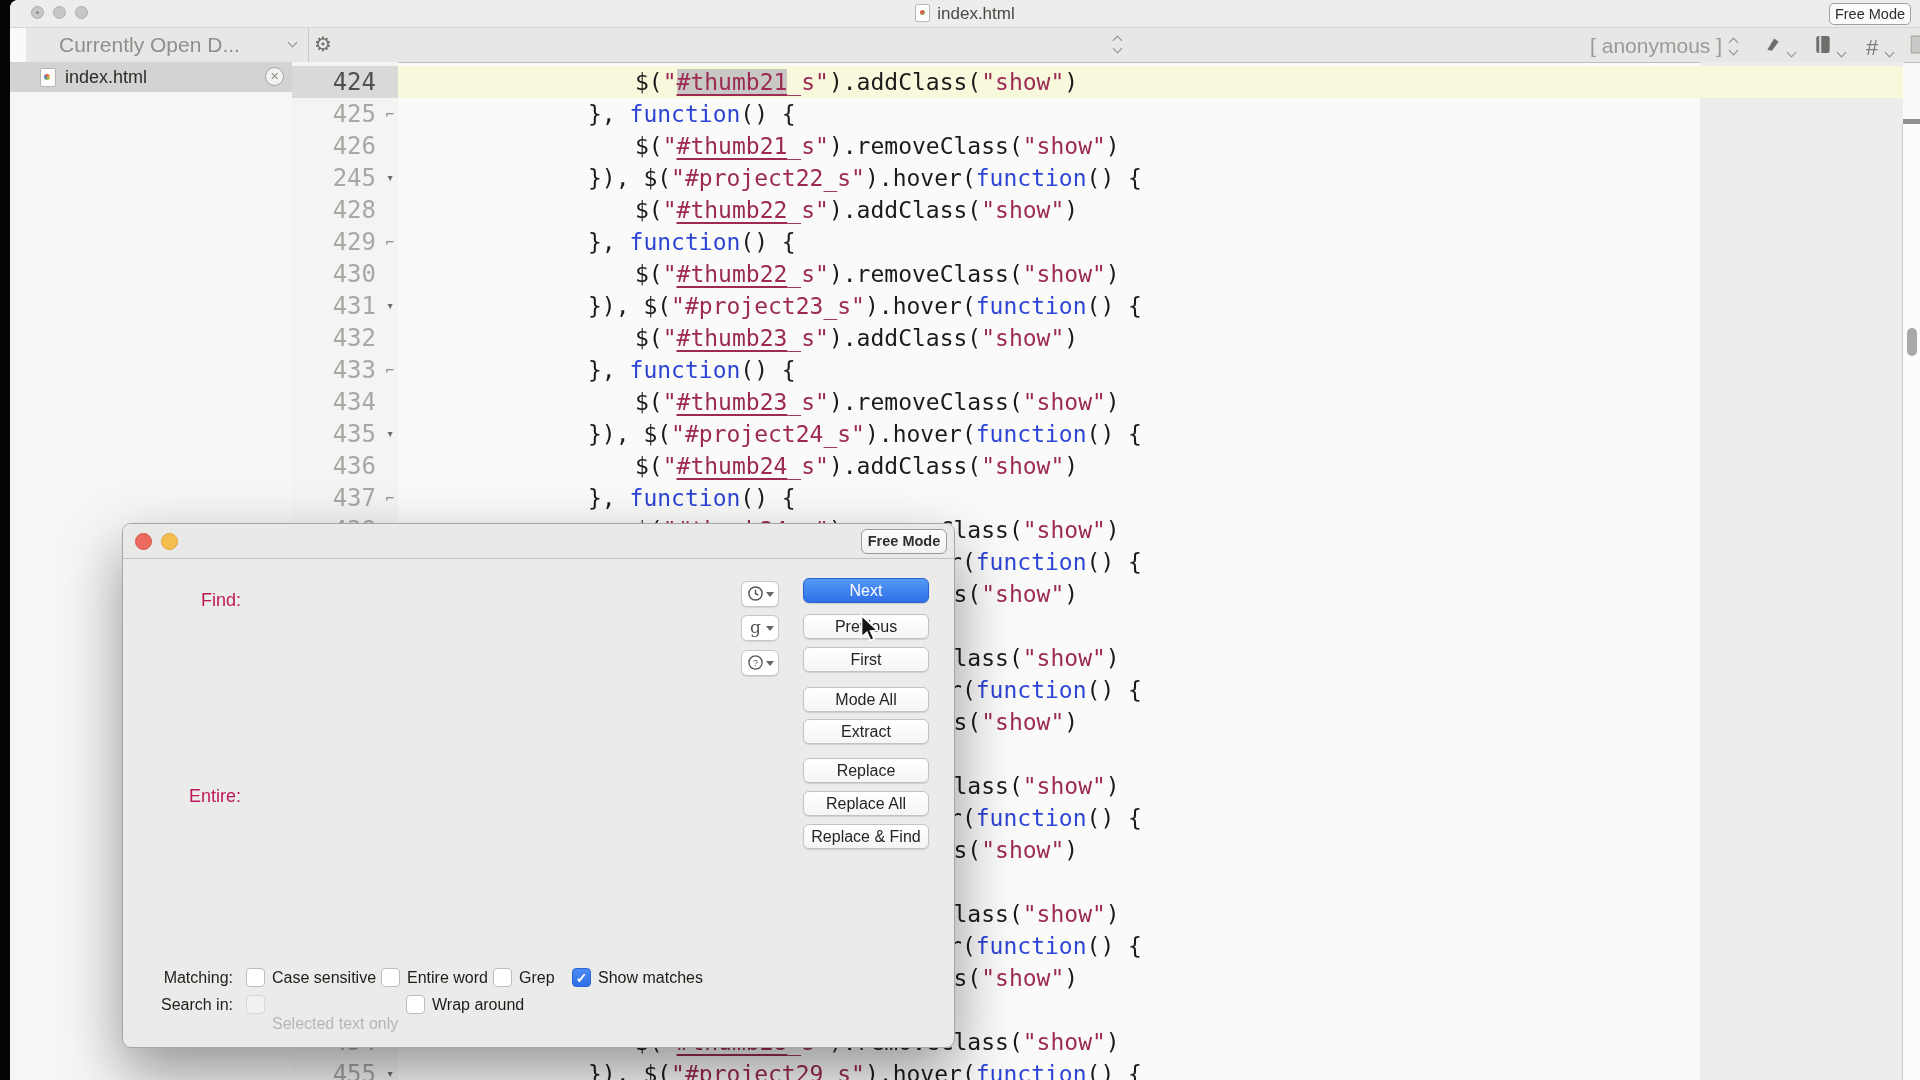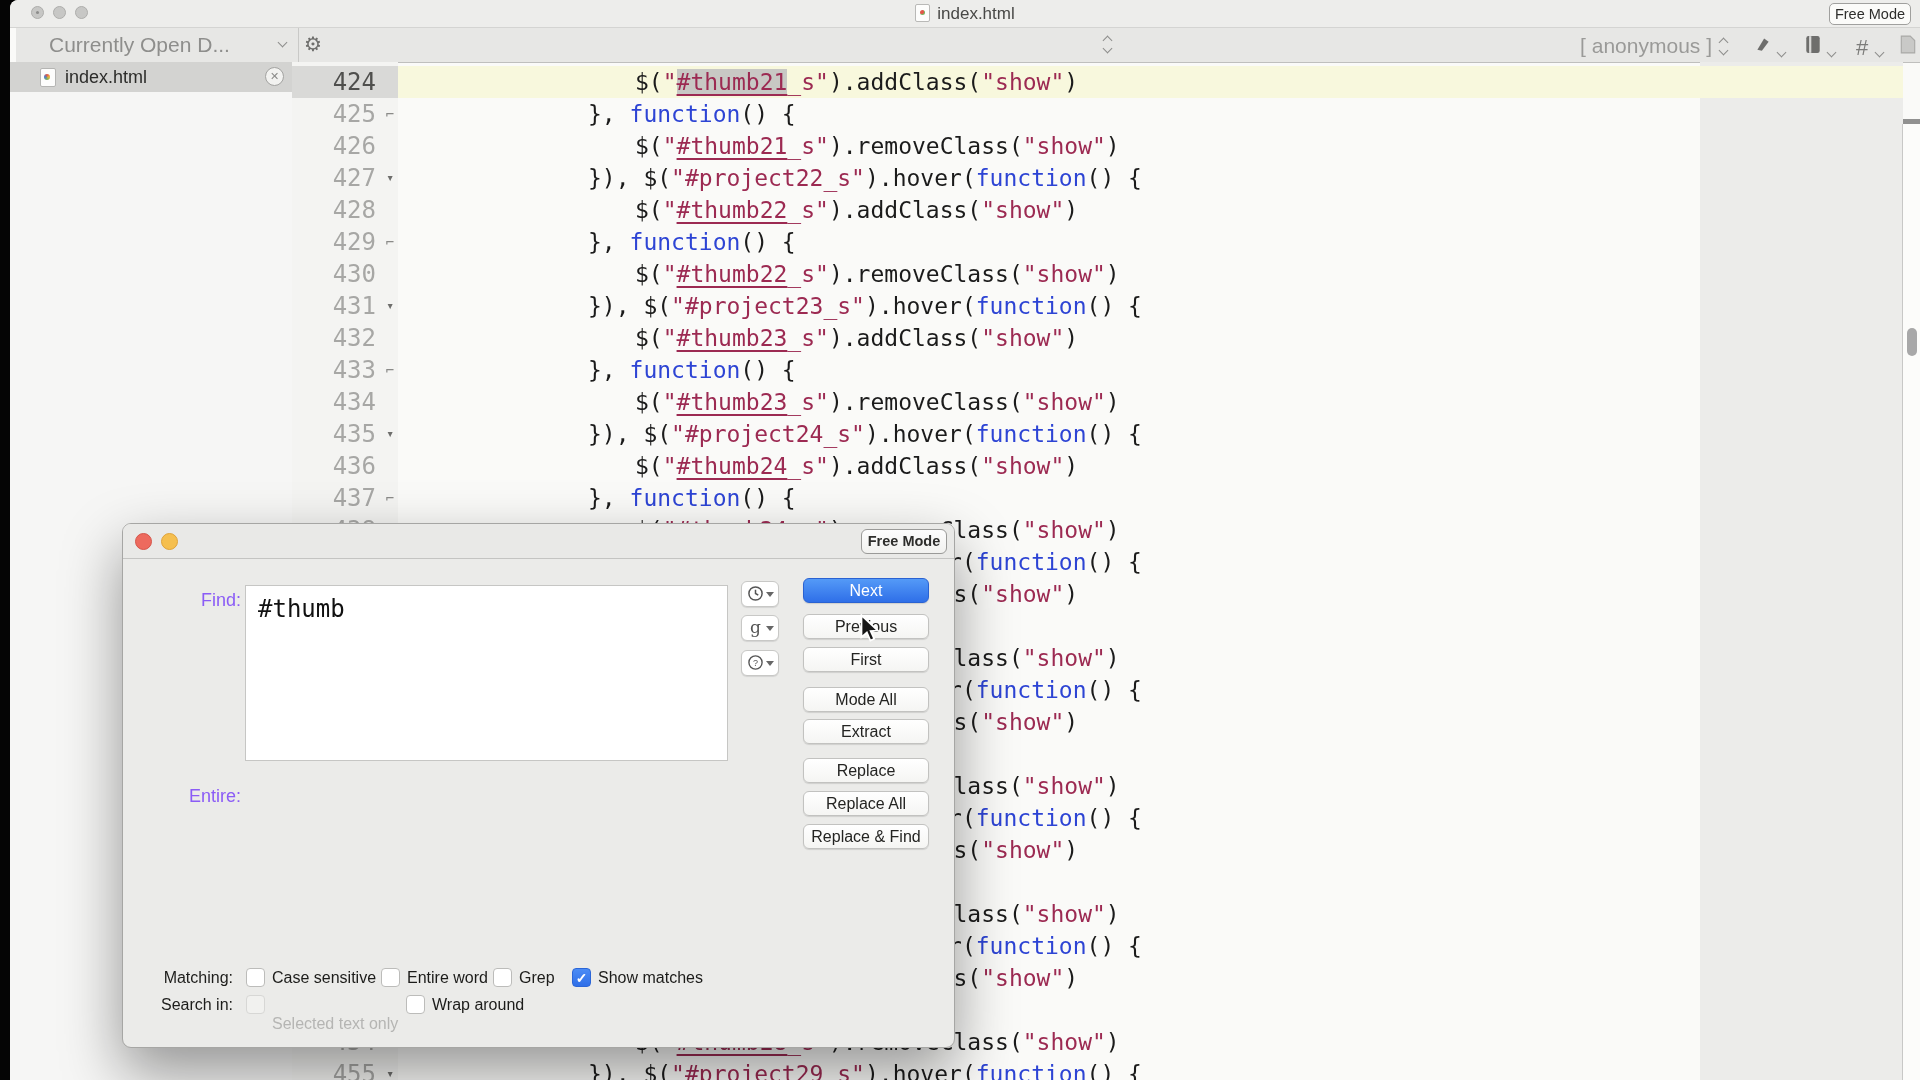--- a/index.html
+++ b/index.html
@@ -16,21 +16,21 @@
   .tl .dot{position:absolute;left:4px;top:4px;width:3px;height:3px;border-radius:50%;background:#8d8d8b;}
   #win-title{position:absolute;left:0;right:0;top:4px;text-align:center;font-size:17px;color:#484846;}
   #win-title .pg{display:inline-block;width:13px;height:16px;background:#fdfdfc;border:1px solid #b9b9b7;
                  border-radius:2px;vertical-align:-3px;margin-right:7px;position:relative;}
   #win-title .pg i{position:absolute;left:3.5px;top:5px;width:5px;height:5px;border-radius:50%;
                    background:radial-gradient(circle at 35% 35%,#e2574a 0 40%,#7faf5a 60% 100%);}
   .freemode{position:absolute;border:1px solid #a0a09e;border-radius:5px;background:#fbfbf9;
             color:#2e2e2c;text-align:center;}
   #fm-top{right:9px;top:3px;width:80px;height:20px;line-height:20px;font-size:14.5px;}
 
-  #toolbar{position:absolute;left:6px;top:28px;right:0;height:34px;background:#e7e7e5;
+  #toolbar{position:absolute;left:16px;top:28px;right:0;height:34px;background:#e7e7e5;
            border-bottom:1px solid #bfbfbd;}
   #sb-header{position:absolute;left:0;top:0;width:282px;height:34px;border-right:1px solid #c9c9c7;}
   #sb-header .lbl{position:absolute;left:33px;top:5px;font-size:21px;color:#8e8e8c;white-space:nowrap;}
   .chev{display:inline-block;width:9px;height:9px;border-left:2px solid #8e8e8c;border-bottom:2px solid #8e8e8c;}
   .chev.down{transform:rotate(-45deg);}
   .chev.up{transform:rotate(135deg);}
   .chev.sm{width:6px;height:6px;border-width:1.5px;}
   #sb-header .chev{position:absolute;right:12px;top:11px;}
   #gear{position:absolute;left:288px;top:4px;font-size:20px;color:#6f6f6d;}
   #url{position:absolute;left:313px;top:5px;font-size:21px;color:#8f8f8d;white-space:nowrap;}
@@ -89,21 +89,21 @@
         border:1px solid #a6a6a4;border-radius:9px;box-shadow:0 25px 60px rgba(0,0,0,.4);
         box-sizing:border-box;font-size:16px;}
   #find-titlebar{position:absolute;left:0;top:0;right:0;height:34px;background:#e9e9e7;
                  border-bottom:1px solid #c4c4c2;border-radius:8px 8px 0 0;}
   #find-title{position:absolute;left:0;right:0;top:6px;text-align:center;font-size:19px;color:#3d3d3b;}
   .dtl{position:absolute;top:9px;width:17px;height:17px;border-radius:50%;box-sizing:border-box;}
   #dtl-red{left:12px;background:#ed6a5e;border:1px solid #d5554a;}
   #dtl-yellow{left:38px;background:#f5bf4f;border:1px solid #dfa33b;}
   #fm-dialog{left:738px;top:5px;width:84px;height:23px;line-height:23px;font-size:14.5px;font-weight:600;
              background:linear-gradient(#fdfdfd,#f1f1ef);border-color:#9a9a98;border-radius:6px;}
-  .fld-label{position:absolute;font-size:18px;color:#8b5cf6;text-align:right;}
+  .fld-label{position:absolute;font-size:18px;color:#be185d;text-align:right;}
   #find-label{left:30px;width:88px;top:66px;}
   #replace-label{left:30px;width:88px;top:262px;}
   .field{position:absolute;background:#fff;border:1px solid #c6c6c4;box-sizing:border-box;
          font-family:"DejaVu Sans Mono",monospace;font-size:24px;color:#111;padding:9px 12px;}
   #find-field{left:122px;top:61px;width:483px;height:176px;}
   #replace-field{left:122px;top:247px;width:487px;height:188px;border:1px solid #5d92e0;border-radius:2px;
                  box-shadow:0 0 0 3px rgba(113,163,234,.55);}
   .caret{display:inline-block;width:2px;height:24px;background:#111;vertical-align:-4px;margin-left:1px;}
   .mini-btn{position:absolute;left:618px;width:38px;height:26px;background:#fff;border:1px solid #c8c8c6;
             border-radius:6px;box-sizing:border-box;box-shadow:0 1px 1px rgba(0,0,0,.1);}
@@ -199,21 +199,21 @@
           <span class="num">424</span>
         </div>
         <div class="gut-row" style="top: 36px;">
           <span class="num">425</span>
           <span class="mark hook">⌐</span>
         </div>
         <div class="gut-row" style="top: 68px;">
           <span class="num">426</span>
         </div>
         <div class="gut-row" style="top: 100px;">
-          <span class="num">427</span>
+          <span class="num">245</span>
           <span class="mark fold">▾</span>
         </div>
         <div class="gut-row" style="top: 132px;">
           <span class="num">428</span>
         </div>
         <div class="gut-row" style="top: 164px;">
           <span class="num">429</span>
           <span class="mark hook">⌐</span>
         </div>
         <div class="gut-row" style="top: 196px;">
@@ -351,21 +351,20 @@
 </div>
 
 <div id="find">
   <div id="find-titlebar">
     <span class="dtl" id="dtl-red"></span>
     <span class="dtl" id="dtl-yellow"></span>
     <div id="fm-dialog" class="freemode">Free Mode</div>
   </div>
 
   <div id="find-label" class="fld-label">Find:</div>
-  <div id="find-field" class="field"><span>#thumb</span></div>
 
   <div id="replace-label" class="fld-label">Entire:</div>
 
   <div class="mini-btn" style="top:57px">
     <svg class="glyph" viewBox="0 0 16 16">
         <circle cx="8" cy="8" r="6.2" fill="none" stroke="#555" stroke-width="1.4"></circle>
         <path d="M8 4.5 V8 L10.6 9.6" fill="none" stroke="#555" stroke-width="1.4"></path>
       </svg>
     <span class="dn"></span>
   </div>

